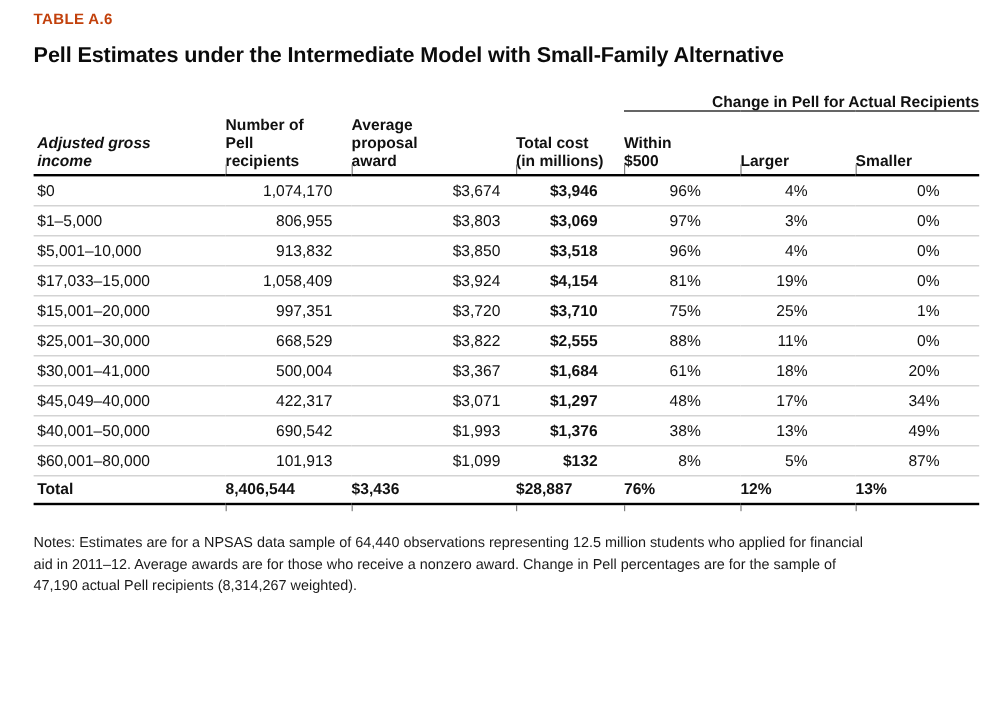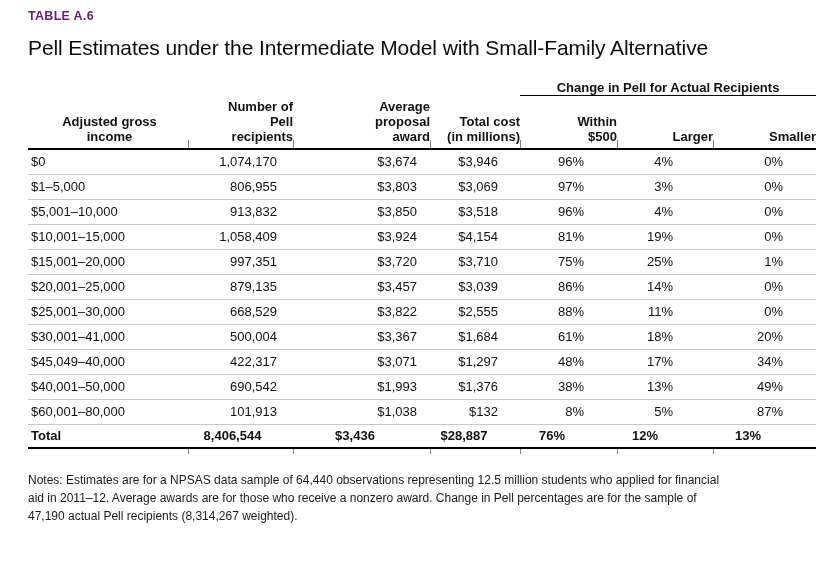--- a/index.html
+++ b/index.html
@@ -6,29 +6,29 @@
     margin: 0; padding: 0;
     width: 832px; height: 587px;
     background: #ffffff;
     overflow: hidden;
     font-family: "Liberation Sans", sans-serif;
     color: #111111;
   }
   .page { padding: 9px 0 0 28px; }
 
   .table-label {
-    color: #701a75;
+    color: #c2410c;
     font-size: 12.5px;
     font-weight: 700;
     letter-spacing: 0.3px;
   }
   .table-title {
     margin: 13px 0 0 0;
-    font-size: 21px;
-    font-weight: 400;
+    font-size: 18px;
+    font-weight: 700;
     color: #0b0b0b;
     letter-spacing: -0.1px;
   }
 
   table.pell {
     border-collapse: collapse;
     table-layout: fixed;
     width: 788px;
     margin-top: 20px;
   }
@@ -38,72 +38,72 @@
   .c4 { width: 90px;  }
   .c5 { width: 97px;  }
   .c6 { width: 96px;  }
   .c7 { width: 103px; }
 
   
   tr.span-row th { padding: 0; }
   th.span-head {
     font-size: 13px;
     font-weight: 700;
-    text-align: center;
+    text-align: right;
     padding-bottom: 2px;
     border-bottom: 1.5px solid #000000;
     line-height: 15px;
     white-space: nowrap;
   }
 
   
   tr.heads th {
     font-size: 13px;
     font-weight: 700;
-    text-align: right;
+    text-align: left;
     vertical-align: bottom;
     line-height: 15px;
     padding: 3px 0 4px 0;
     border-bottom: 2px solid #000000;
     white-space: pre-line;
     position: relative;
   }
-  tr.heads th.left { text-align: center; padding-left: 3px; }
+  tr.heads th.left { text-align: left; padding-left: 3px; font-style: italic; }
   tr.heads th + th::after {
     content: "";
     position: absolute;
     left: 0; bottom: 0;
     width: 1px; height: 8px;
     background: #808080;
   }
 
   
   tbody td {
     font-size: 13px;
     height: 24px;
     padding: 0;
     text-align: right;
     border-bottom: 1px solid #c9c9c9;
     white-space: nowrap;
   }
   td.income, tfoot td.income { text-align: left; padding-left: 3px; }
   td.n2, tfoot td.n2 { padding-right: 16px; }
   td.n3, tfoot td.n3 { padding-right: 13px; }
-  td.n4, tfoot td.n4 { padding-right: 22px; }
+  td.n4, tfoot td.n4 { padding-right: 22px; font-weight: bold; }
   td.n5, tfoot td.n5 { padding-right: 33px; }
   td.n6, tfoot td.n6 { padding-right: 40px; }
   td.n7, tfoot td.n7 { padding-right: 33px; }
 
   
   tfoot td {
     font-size: 13px;
     font-weight: 700;
     height: 22px;
     padding: 0;
-    text-align: center;
+    text-align: left;
     border-top: 1.5px solid #000000;
     border-bottom: 2px solid #000000;
     white-space: nowrap;
     position: relative;
   }
   tfoot td + td::after {
     content: "";
     position: absolute;
     left: 0; bottom: -7px;
     width: 1px; height: 5px;
@@ -182,47 +182,38 @@
       <tr>
         <td class="income">$5,001–10,000</td>
         <td class="n2">913,832</td>
         <td class="n3">$3,850</td>
         <td class="n4">$3,518</td>
         <td class="n5">96%</td>
         <td class="n6">4%</td>
         <td class="n7">0%</td>
       </tr>
       <tr>
-        <td class="income">$10,001–15,000</td>
+        <td class="income">$17,033–15,000</td>
         <td class="n2">1,058,409</td>
         <td class="n3">$3,924</td>
         <td class="n4">$4,154</td>
         <td class="n5">81%</td>
         <td class="n6">19%</td>
         <td class="n7">0%</td>
       </tr>
       <tr>
         <td class="income">$15,001–20,000</td>
         <td class="n2">997,351</td>
         <td class="n3">$3,720</td>
         <td class="n4">$3,710</td>
         <td class="n5">75%</td>
         <td class="n6">25%</td>
         <td class="n7">1%</td>
       </tr>
       <tr>
-        <td class="income">$20,001–25,000</td>
-        <td class="n2">879,135</td>
-        <td class="n3">$3,457</td>
-        <td class="n4">$3,039</td>
-        <td class="n5">86%</td>
-        <td class="n6">14%</td>
-        <td class="n7">0%</td>
-      </tr>
-      <tr>
         <td class="income">$25,001–30,000</td>
         <td class="n2">668,529</td>
         <td class="n3">$3,822</td>
         <td class="n4">$2,555</td>
         <td class="n5">88%</td>
         <td class="n6">11%</td>
         <td class="n7">0%</td>
       </tr>
       <tr>
         <td class="income">$30,001–41,000</td>
@@ -247,21 +238,21 @@
         <td class="n2">690,542</td>
         <td class="n3">$1,993</td>
         <td class="n4">$1,376</td>
         <td class="n5">38%</td>
         <td class="n6">13%</td>
         <td class="n7">49%</td>
       </tr>
       <tr>
         <td class="income">$60,001–80,000</td>
         <td class="n2">101,913</td>
-        <td class="n3">$1,038</td>
+        <td class="n3">$1,099</td>
         <td class="n4">$132</td>
         <td class="n5">8%</td>
         <td class="n6">5%</td>
         <td class="n7">87%</td>
       </tr>
     </tbody>
     <tfoot>
       <tr>
         <td class="income">Total</td>
         <td class="n2">8,406,544</td>

